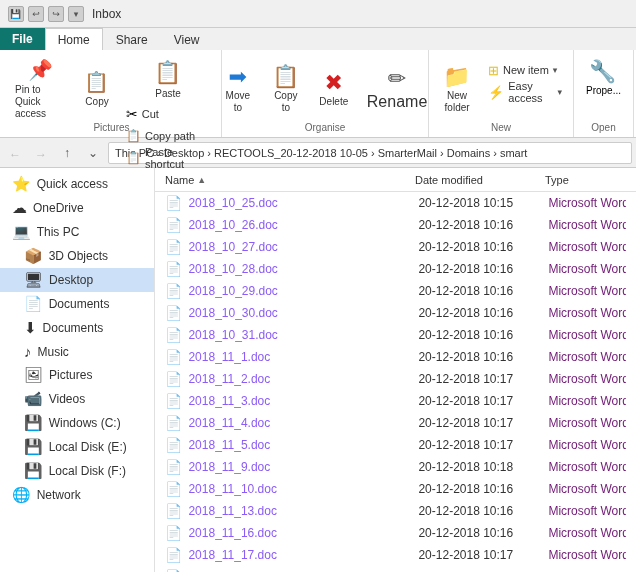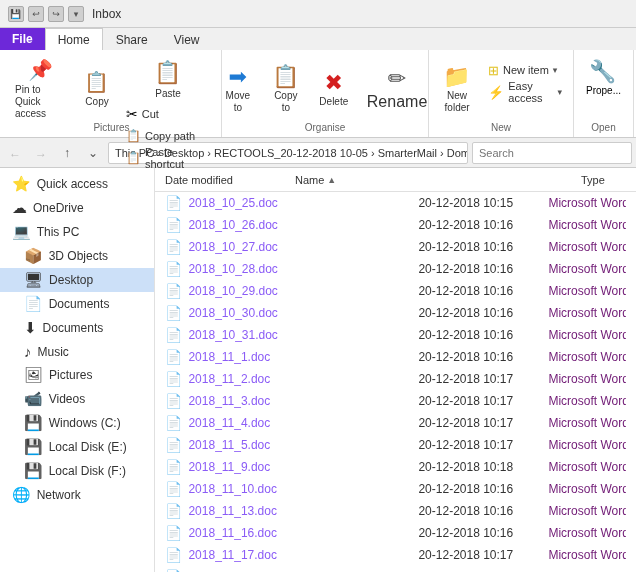--- a/index.html
+++ b/index.html
@@ -19,21 +19,21 @@
     .title-text { font-size: 12px; color: #333; }
 
     
     .ribbon-tabs {
       display: flex;
       background: #f0f0f0;
       border-bottom: none;
       height: 22px;
     }
     .ribbon-tab-file {
-      background: #6d28d9;
+      background: #0f766e;
       color: #fff;
       padding: 3px 12px;
       font-size: 12px;
       font-weight: bold;
       display: flex;
       align-items: center;
       cursor: pointer;
     }
     .ribbon-tab {
       padding: 3px 12px;
@@ -229,21 +229,21 @@
       font-size: 11px;
       color: #333;
       cursor: pointer;
       user-select: none;
       display: flex;
       align-items: center;
       gap: 3px;
     }
     .col-name { width: 250px; }
     .col-date { width: 130px; }
-    .col-type { flex: 1; margin-left: 36px; }
+    .col-type { flex: 1; }
 
     .file-list { overflow-y: auto; flex: 1; }
     .file-row {
       display: flex;
       align-items: center;
       padding: 2px 10px;
       cursor: pointer;
       height: 22px;
     }
     .file-icon { font-size: 14px; margin-right: 6px; color: #2e5aac; flex-shrink: 0; }
@@ -377,21 +377,20 @@
 </div>
 
 <div class="address-bar">
   <div class="nav-btn disabled">←</div>
   <div class="nav-btn disabled">→</div>
   <div class="nav-btn">↑</div>
   <div class="nav-btn">⌄</div>
   <div class="breadcrumb-bar">
     <span>This PC › Desktop › RECTOOLS_20-12-2018 10-05 › SmarterMail › Domains › smart</span>
   </div>
-  <input class="search-bar" type="text" placeholder="Search" style="">
 </div>
 
 <div class="main">
 
   <div class="sidebar" id="sidebar">
       <div class="sidebar-item">
         <span class="icon">⭐</span>
         <span>Quick access</span>
       </div>
       <div class="sidebar-item">
@@ -443,27 +442,27 @@
         <span>Local Disk (F:)</span>
       </div>
       <div class="sidebar-item">
         <span class="icon">🌐</span>
         <span>Network</span>
       </div>
     </div>
 
   <div class="file-area">
     <div class="file-header">
-      <div class="file-header-col col-date">
-        <span>Date modified</span>
-      </div>
       <div class="file-header-col col-name">
         <span>Name</span>
         <span class="sort-arrow">▲</span>
       </div>
+      <div class="file-header-col col-date">
+        <span>Date modified</span>
+      </div>
       <div class="file-header-col col-type">
         <span>Type</span>
       </div>
     </div>
     <div class="file-list" id="file-list">
         <div class="file-row">
     <span class="file-icon">📄</span>
     <span class="file-name">2018_10_25.doc</span>
     <span class="file-date">20-12-2018 10:15</span>
     <span class="file-type">Microsoft Word</span>

